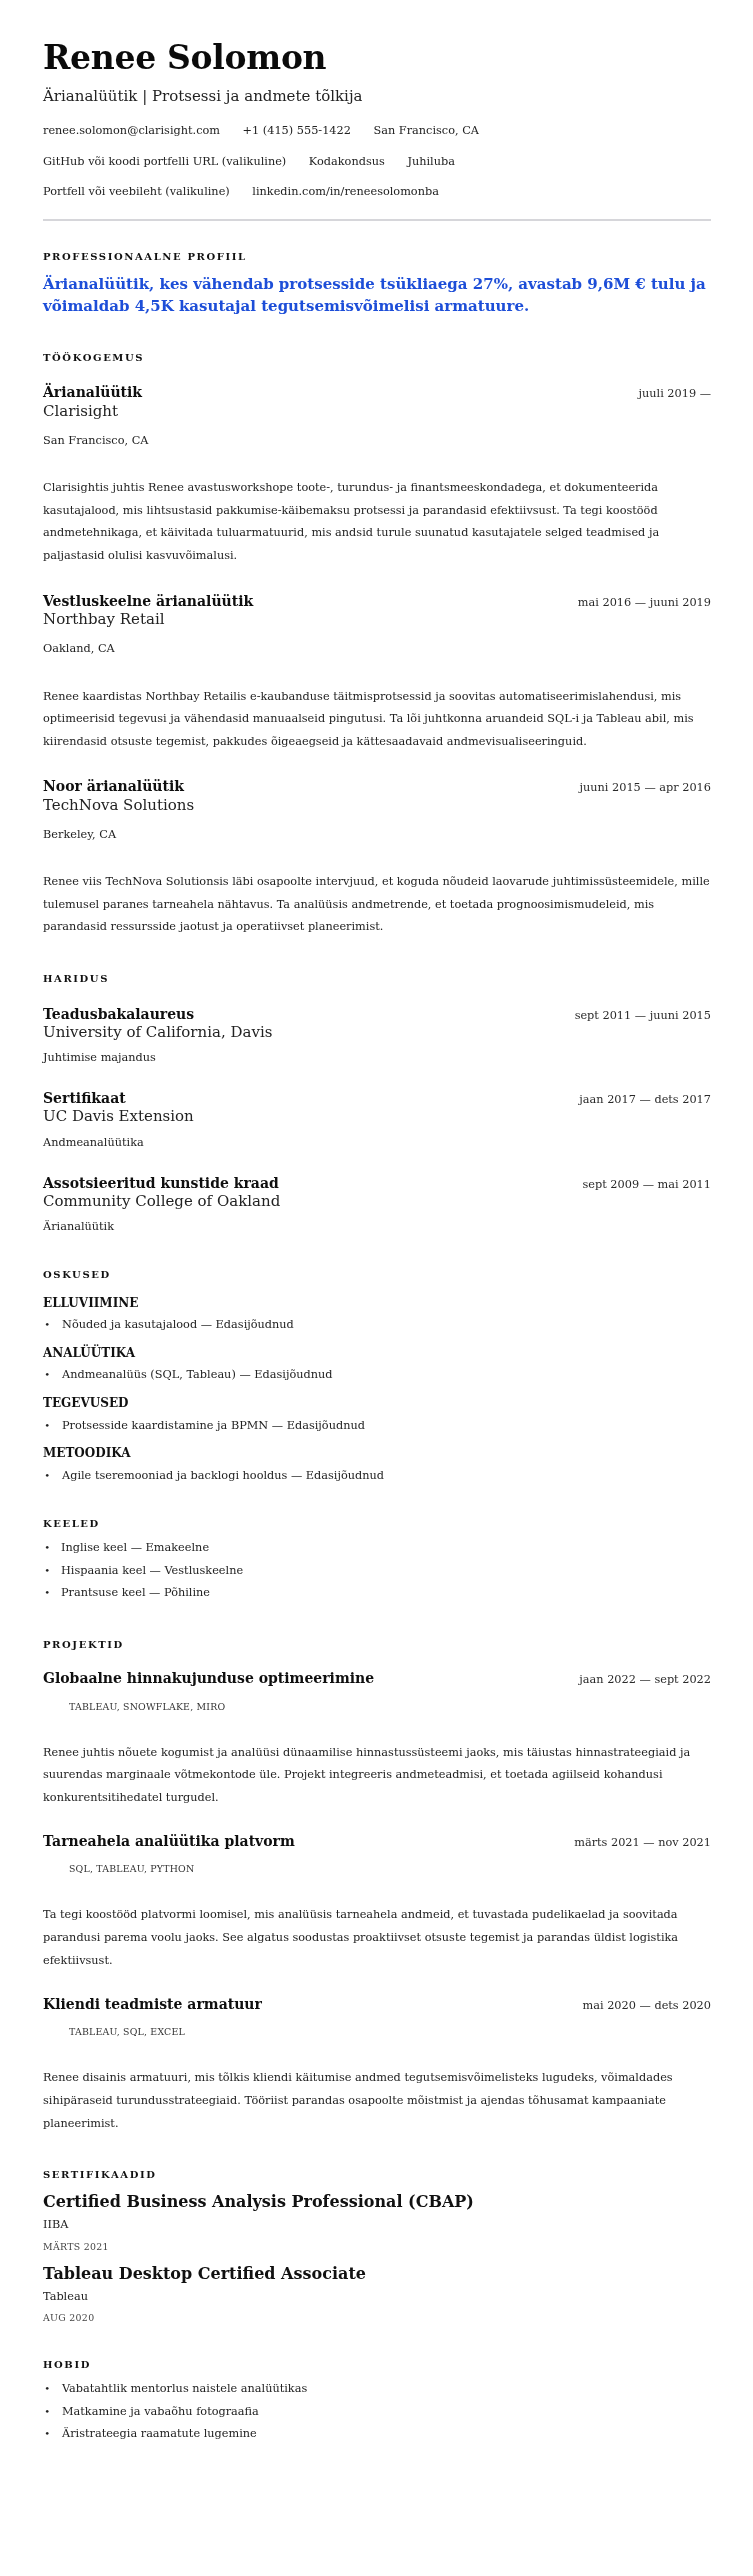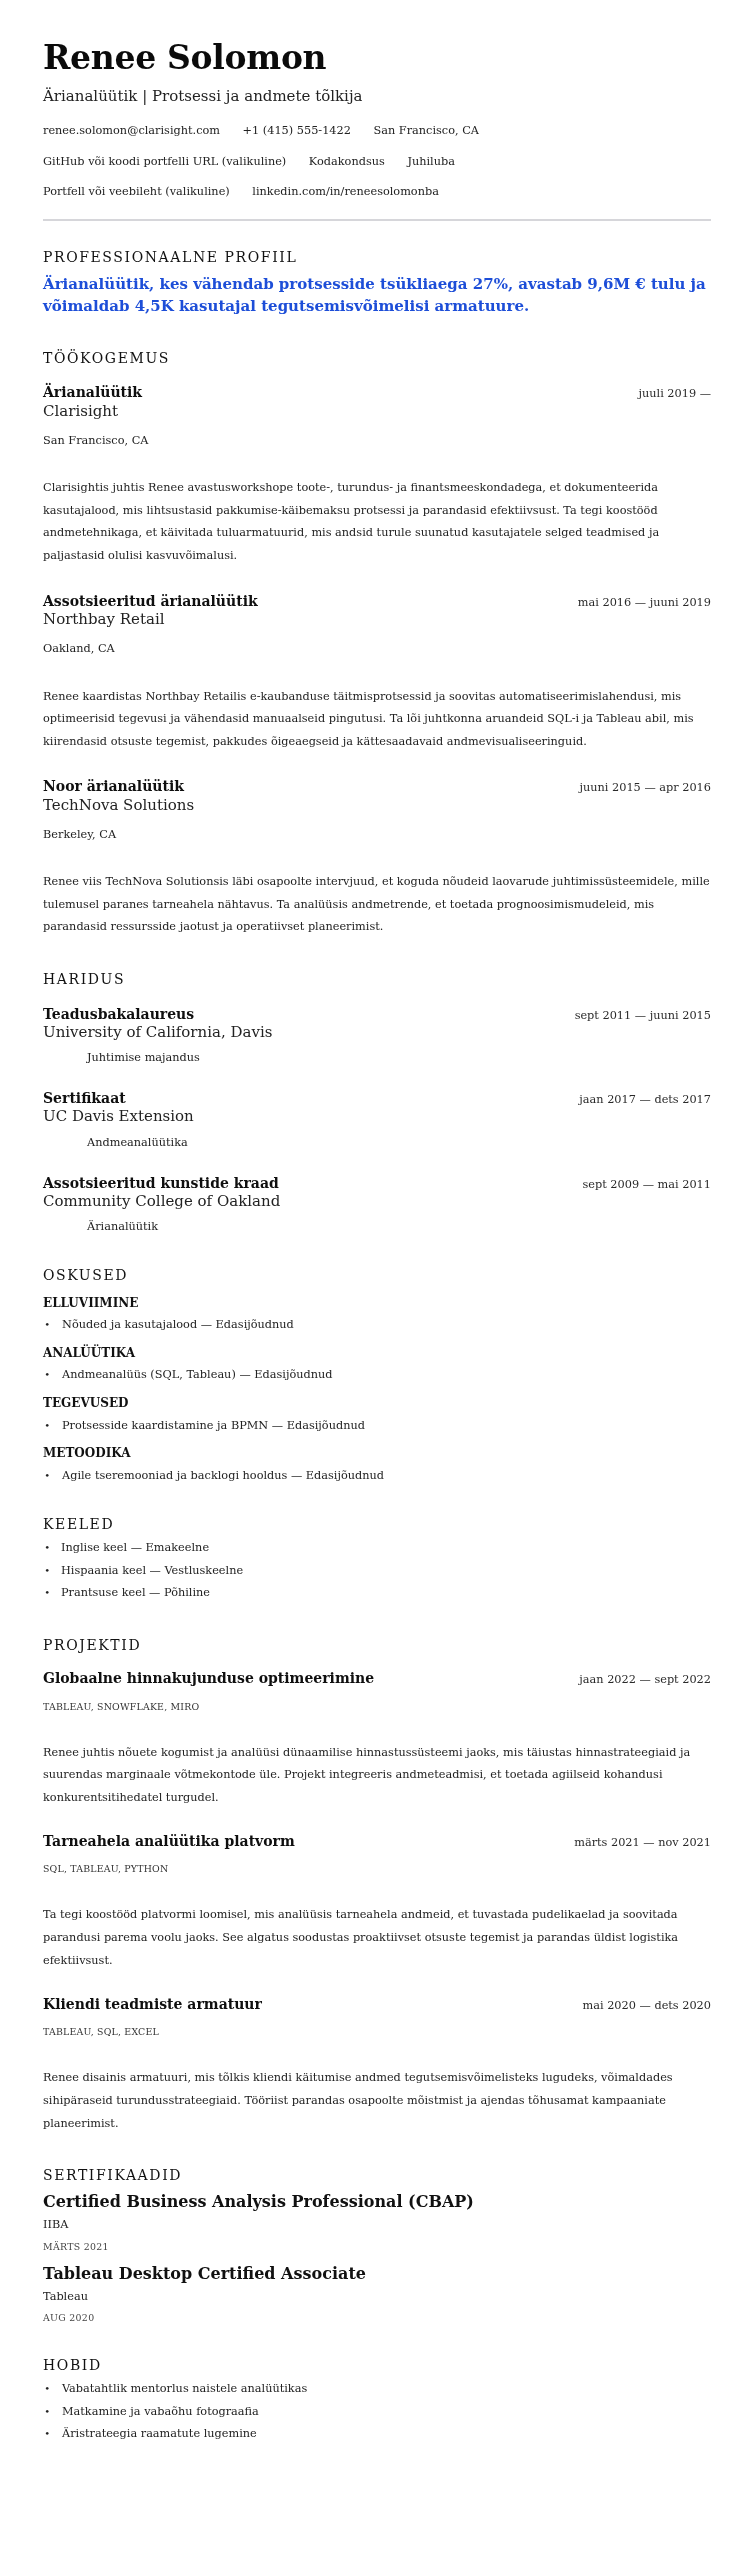--- a/index.html
+++ b/index.html
@@ -12,54 +12,54 @@
   .page { padding: 36px 43px 25px 43px; }
 
   .name { font-size: 33px; font-weight: bold; color: #0b0b0b; line-height: 44px; letter-spacing: -0.3px; }
   .subtitle { font-size: 15px; color: #222; line-height: 21.4px; margin-top: 6.3px; }
   .contact-row { font-size: 11.3px; color: #222; line-height: 16.3px; margin-top: 14px; }
   .contact-row + .contact-row { margin-top: 14px; }
   .contact-row span { margin-right: 19px; }
   .contact-first { margin-top: 15.7px; }
   .divider { height: 1.9px; background: #d6d6da; margin-top: 19px; width: 668px; }
 
-  .section-title { font-size: 14px; font-weight: normal; letter-spacing: 1.6px; text-transform: uppercase; color: #111; line-height: 12.6px; }
+  .section-title { font-size: 10px; font-weight: bold; letter-spacing: 1.6px; text-transform: uppercase; color: #111; line-height: 12.6px; }
   .profile-section { margin-top: 30px; }
   .profile-text { font-size: 15px; color: #1d4ed8; line-height: 22.6px; margin-top: 8.8px; width: 668px; font-weight: bold; }
 
   .section { margin-top: 34px; }
 
   .entry { width: 668px; }
   .entry-head { display: flex; justify-content: space-between; align-items: baseline; }
   .entry-title { font-size: 14px; font-weight: bold; color: #0f0f0f; line-height: 19px; }
   .entry-date { font-size: 11.3px; color: #2a2a2a; line-height: 16.3px; }
   .entry-sub { font-size: 15px; color: #222; line-height: 16.3px; }
   .entry-loc { font-size: 11.3px; color: #222; line-height: 16.3px; margin-top: 14px; }
   .entry-desc { font-size: 11.3px; color: #222; line-height: 22.6px; margin-top: 28px; }
 
   .job { margin-top: 19px; }
   .job + .job { margin-top: 24px; }
 
   .edu { margin-top: 19px; }
   .edu + .edu { margin-top: 22.6px; }
-  .edu .entry-loc { margin-top: 10px; margin-left: 44px; }
+  .edu .entry-loc { margin-top: 10px; }
 
   .skill-group { margin-top: 12.6px; }
   .skill-group + .skill-group { margin-top: 11.3px; }
   .skill-cat { font-size: 12px; font-weight: bold; color: #111; line-height: 16.3px; }
   ul.bullets { list-style: none; margin-top: 6.3px; }
   ul.bullets li { position: relative; padding-left: 19px; font-size: 11.3px; color: #222; line-height: 16.3px; }
   ul.bullets li::before { content: "•"; position: absolute; left: 1.3px; top: 0; font-size: 10px; color: #222; }
 
   .lang-list { margin-top: 12.6px; }
   .lang-list li { line-height: 22.6px !important; padding-left: 18px !important; }
 
   .project { margin-top: 17.6px; }
   .project + .project { margin-top: 22.6px; }
-  .proj-tech { font-size: 9.4px; color: #333; letter-spacing: 0.2px; line-height: 14px; margin-top: 11.3px; }
+  .proj-tech { font-size: 9.4px; color: #333; letter-spacing: 0.2px; line-height: 14px; margin-top: 11.3px; margin-left: 26px; }
   .project .entry-desc { margin-top: 28px; }
 
   .cert { margin-top: 12.6px; }
   .cert + .cert { margin-top: 12.6px; }
   .cert-title { font-size: 16px; font-weight: bold; color: #111; line-height: 16.3px; }
   .cert-org { font-size: 11.3px; color: #222; line-height: 16.3px; margin-top: 6.3px; }
   .cert-date { font-size: 9.4px; color: #444; letter-spacing: 0.3px; line-height: 14px; margin-top: 6.3px; }
 
   .hobby-list { margin-top: 12.6px; }
   .hobby-list li { line-height: 22.6px !important; }
@@ -102,21 +102,21 @@
         <div class="entry-title">Ärianalüütik</div>
         <div class="entry-date">juuli 2019 —</div>
       </div>
       <div class="entry-sub">Clarisight</div>
       <div class="entry-loc">San Francisco, CA</div>
       <p class="entry-desc">Clarisightis juhtis Renee avastusworkshope toote-, turundus- ja finantsmeeskondadega, et dokumenteerida kasutajalood, mis lihtsustasid pakkumise-käibemaksu protsessi ja parandasid efektiivsust. Ta tegi koostööd andmetehnikaga, et käivitada tuluarmatuurid, mis andsid turule suunatud kasutajatele selged teadmised ja paljastasid olulisi kasvuvõimalusi.</p>
     </div>
 
     <div class="entry job">
       <div class="entry-head">
-        <div class="entry-title">Assotsieeritud ärianalüütik</div>
+        <div class="entry-title">Vestluskeelne ärianalüütik</div>
         <div class="entry-date">mai 2016 — juuni 2019</div>
       </div>
       <div class="entry-sub">Northbay Retail</div>
       <div class="entry-loc">Oakland, CA</div>
       <p class="entry-desc">Renee kaardistas Northbay Retailis e-kaubanduse täitmisprotsessid ja soovitas automatiseerimislahendusi, mis optimeerisid tegevusi ja vähendasid manuaalseid pingutusi. Ta lõi juhtkonna aruandeid SQL-i ja Tableau abil, mis kiirendasid otsuste tegemist, pakkudes õigeaegseid ja kättesaadavaid andmevisualiseeringuid.</p>
     </div>
 
     <div class="entry job">
       <div class="entry-head">
         <div class="entry-title">Noor ärianalüütik</div>

